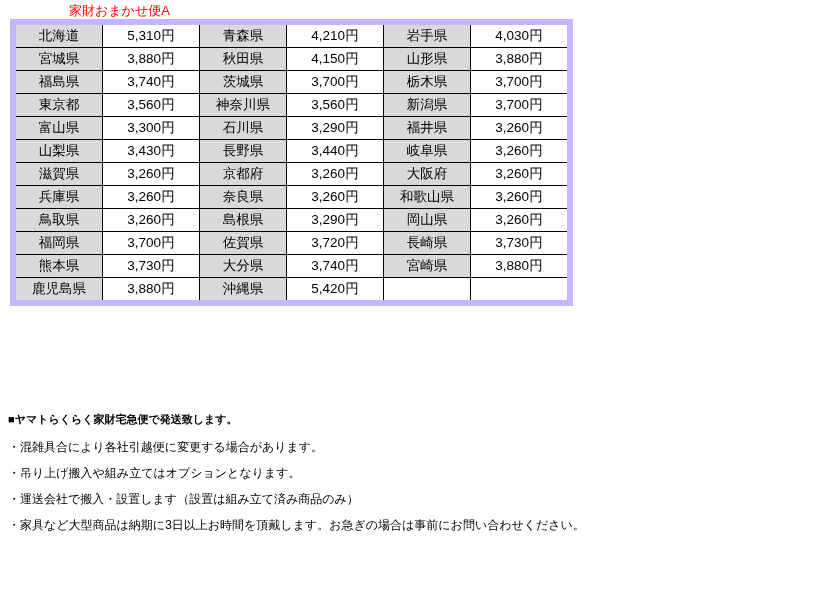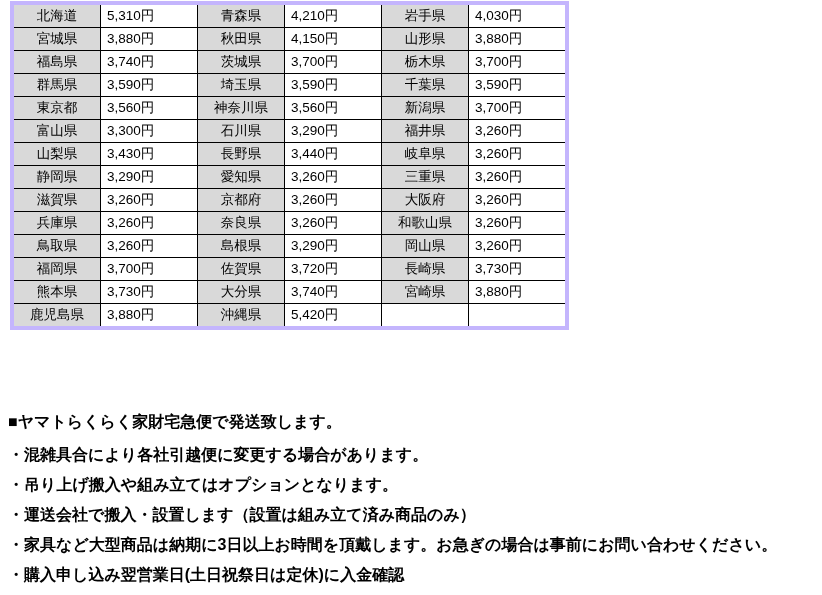--- a/index.html
+++ b/index.html
@@ -26,64 +26,64 @@
     top: 2px;
     font-size: 13px;
     color: #ff0000;
     font-weight: 400;
     letter-spacing: 0px;
     white-space: nowrap;
   }
   table.rates {
     position: absolute;
     left: 10px;
-    top: 1px;
+    top: 19px;
     border-collapse: collapse;
-    border: 4px solid #c4b5fd;
+    border: 6px solid #c4b5fd;
     table-layout: fixed;
     background: #f97316;
   }
   table.rates td {
     border: 1px solid #000000;
     height: 22px;
     font-size: 13.5px;
     padding: 0 6px;
     white-space: nowrap;
     line-height: 22px;
   }
   td.pref {
     width: 74px;
     text-align: center;
     background: #d9d9d9;
     font-weight: 400;
   }
   td.price {
     width: 84px;
-    text-align: left;
+    text-align: center;
     background: #ffffff;
     margin-left: 39px;
   }
   td.empty {
     background: #ffffff;
   }
   .notes {
     position: absolute;
     left: 8px;
     top: 412px;
     width: 800px;
   }
   .note-head {
-    font-size: 16px;
+    font-size: 11px;
     font-weight: bold;
     margin: 0 0 12px 0;
     white-space: nowrap;
   }
   .note-line {
-    font-size: 16px;
-    font-weight: bold;
+    font-size: 12px;
+    font-weight: normal;
     margin: 0 0 9px 0;
     white-space: nowrap;
   }
 </style>
 </head>
 <body>
 
 <div id="page">
 
   <div class="title-note">家財おまかせ便A</div>
@@ -108,28 +108,20 @@
         </tr>
         <tr>
           <td class="pref">福島県</td>
           <td class="price">3,740円</td>
           <td class="pref">茨城県</td>
           <td class="price">3,700円</td>
           <td class="pref">栃木県</td>
           <td class="price">3,700円</td>
         </tr>
         <tr>
-          <td class="pref">群馬県</td>
-          <td class="price">3,590円</td>
-          <td class="pref">埼玉県</td>
-          <td class="price">3,590円</td>
-          <td class="pref">千葉県</td>
-          <td class="price">3,590円</td>
-        </tr>
-        <tr>
           <td class="pref">東京都</td>
           <td class="price">3,560円</td>
           <td class="pref">神奈川県</td>
           <td class="price">3,560円</td>
           <td class="pref">新潟県</td>
           <td class="price">3,700円</td>
         </tr>
         <tr>
           <td class="pref">富山県</td>
           <td class="price">3,300円</td>
@@ -137,28 +129,20 @@
           <td class="price">3,290円</td>
           <td class="pref">福井県</td>
           <td class="price">3,260円</td>
         </tr>
         <tr>
           <td class="pref">山梨県</td>
           <td class="price">3,430円</td>
           <td class="pref">長野県</td>
           <td class="price">3,440円</td>
           <td class="pref">岐阜県</td>
-          <td class="price">3,260円</td>
-        </tr>
-        <tr>
-          <td class="pref">静岡県</td>
-          <td class="price">3,290円</td>
-          <td class="pref">愛知県</td>
-          <td class="price">3,260円</td>
-          <td class="pref">三重県</td>
           <td class="price">3,260円</td>
         </tr>
         <tr>
           <td class="pref">滋賀県</td>
           <td class="price">3,260円</td>
           <td class="pref">京都府</td>
           <td class="price">3,260円</td>
           <td class="pref">大阪府</td>
           <td class="price">3,260円</td>
         </tr>
@@ -205,18 +189,17 @@
       </tbody>
   </table>
 
   <div class="notes">
     <p class="note-head">■ヤマトらくらく家財宅急便で発送致します。</p>
     <div>
         <p class="note-line">・混雑具合により各社引越便に変更する場合があります。</p>
         <p class="note-line">・吊り上げ搬入や組み立てはオプションとなります。</p>
         <p class="note-line">・運送会社で搬入・設置します（設置は組み立て済み商品のみ）</p>
         <p class="note-line">・家具など大型商品は納期に3日以上お時間を頂戴します。お急ぎの場合は事前にお問い合わせください。</p>
-        <p class="note-line">・購入申し込み翌営業日(土日祝祭日は定休)に入金確認</p>
       </div>
 
   </div>
 
 </div>
 
 </body></html>

